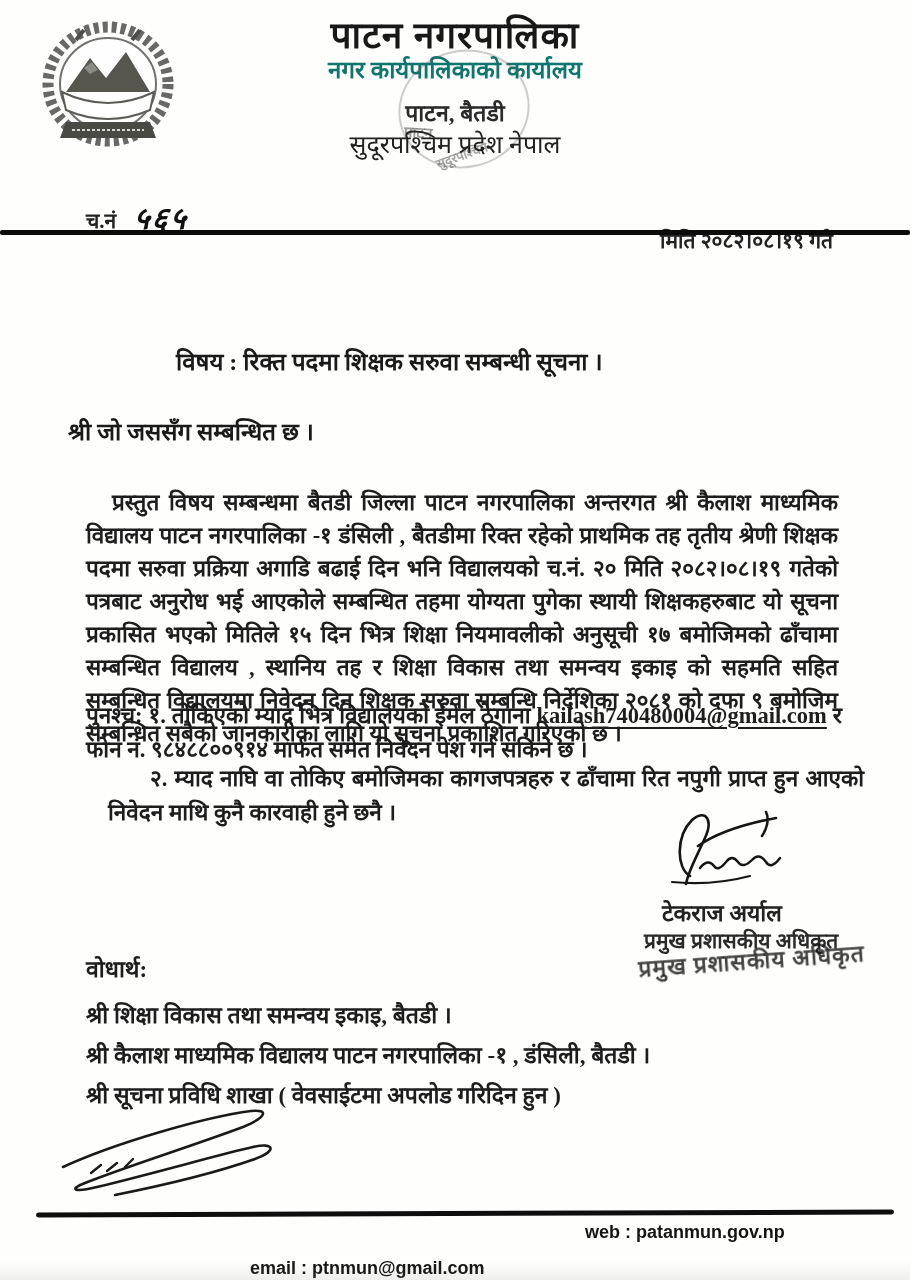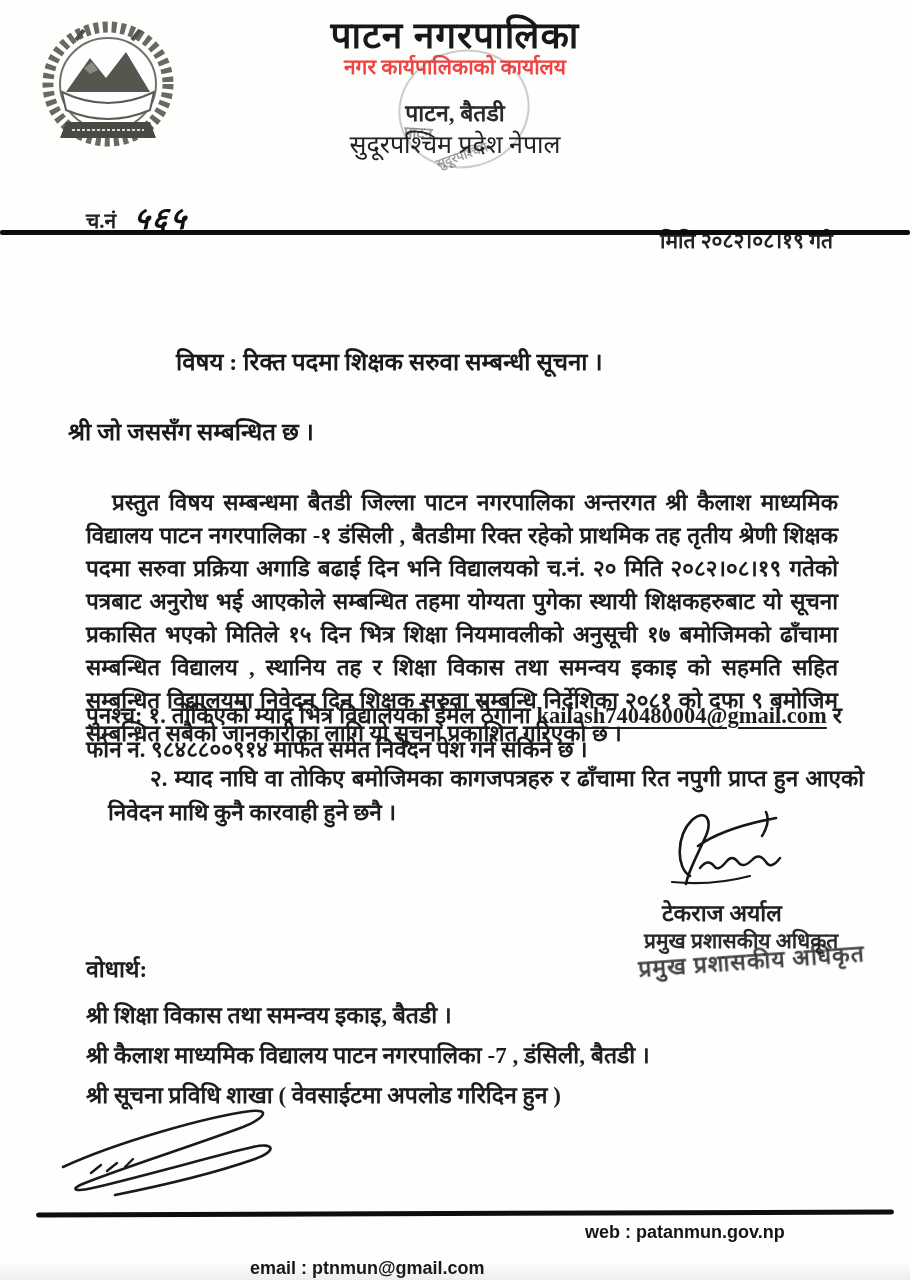--- a/index.html
+++ b/index.html
@@ -10,21 +10,21 @@
     height: 1280px;
     margin: 0 auto;
     background: #fefefd;
     overflow: hidden;
     font-family: "Liberation Serif", "DejaVu Serif", serif;
     color: #1c1c1c;
   }
   .abs { position: absolute; }
   
   .org-name   { top: 8px;   left: 0; width: 100%; text-align: center; font-size: 37px; font-weight: bold; color: #181818; letter-spacing: 1px; }
-  .office     { top: 52px;  left: 0; width: 100%; text-align: center; font-size: 21px; font-weight: bold; color: #ef4444; }
+  .office     { top: 52px;  left: 0; width: 100%; text-align: center; font-size: 24px; font-weight: bold; color: #0f766e; }
   .addr       { top: 96px;  left: 0; width: 100%; text-align: center; font-size: 23px; font-weight: bold; color: #2a2a2a; }
   .province   { top: 126px; left: 0; width: 100%; text-align: center; font-size: 25px; font-weight: normal; color: #222; }
   .hdr-stamp  {
     top: 50px; left: 398px; width: 132px; height: 118px;
     border: 2px solid rgba(90,90,90,.30); border-radius: 50%;
     transform: rotate(-14deg); z-index: 0;
   }
   .hdr-stamp .w1 { position:absolute; left: 0px;  top: 58px; font-size: 15px; color: rgba(70,70,70,.55); transform: rotate(18deg); font-weight: bold;}
   .hdr-stamp .w2 { position:absolute; left: 24px; top: 92px; font-size: 13px; color: rgba(70,70,70,.5); transform: rotate(-6deg); font-weight: bold;}
   
@@ -119,21 +119,21 @@
       <path d="M52,62 q8,-10 14,-2 q4,6 12,-4 q6,-8 12,0 q5,7 14,-2 q7,-8 14,2 q5,8 14,-4" fill="none" stroke="#161616" stroke-width="2.4" stroke-linecap="round"></path>
       <path d="M24,76 q40,4 78,-6" fill="none" stroke="#161616" stroke-width="2.2" stroke-linecap="round"></path>
     </svg>
   </div>
   <div class="abs signer-name">टेकराज अर्याल</div>
   <div class="abs designation">प्रमुख प्रशासकीय अधिकृत</div>
   <div class="abs desig-stamp">प्रमुख प्रशासकीय अधिकृत</div>
 
   <div class="abs cc-head">वोधार्थ:</div>
   <div class="abs cc-item1">श्री शिक्षा विकास तथा समन्वय इकाइ, बैतडी ।</div>
-  <div class="abs cc-item2">श्री कैलाश माध्यमिक विद्यालय पाटन नगरपालिका -7 , डंसिली, बैतडी ।</div>
+  <div class="abs cc-item2">श्री कैलाश माध्यमिक विद्यालय पाटन नगरपालिका -१ , डंसिली, बैतडी ।</div>
   <div class="abs cc-item3">श्री सूचना प्रविधि शाखा  ( वेवसाईटमा अपलोड गरिदिन हुन )</div>
 
   <div class="abs scribble-svg">
     <svg width="260" height="105" viewBox="0 0 260 105">
       <path d="M18,72 C70,48 160,22 206,16 C224,14 222,22 198,32 C150,50 80,72 40,88 C24,94 28,98 52,92 C110,78 180,58 208,52 C230,47 232,56 210,64 C170,78 110,92 70,100" fill="none" stroke="#1a1a1a" stroke-width="2.6" stroke-linecap="round"></path>
       <path d="M46,78 l10,-8 m6,6 l10,-8 m8,4 l8,-8" fill="none" stroke="#1a1a1a" stroke-width="2.4" stroke-linecap="round"></path>
     </svg>
   </div>
 
   <div class="abs rule-bottom"></div>

